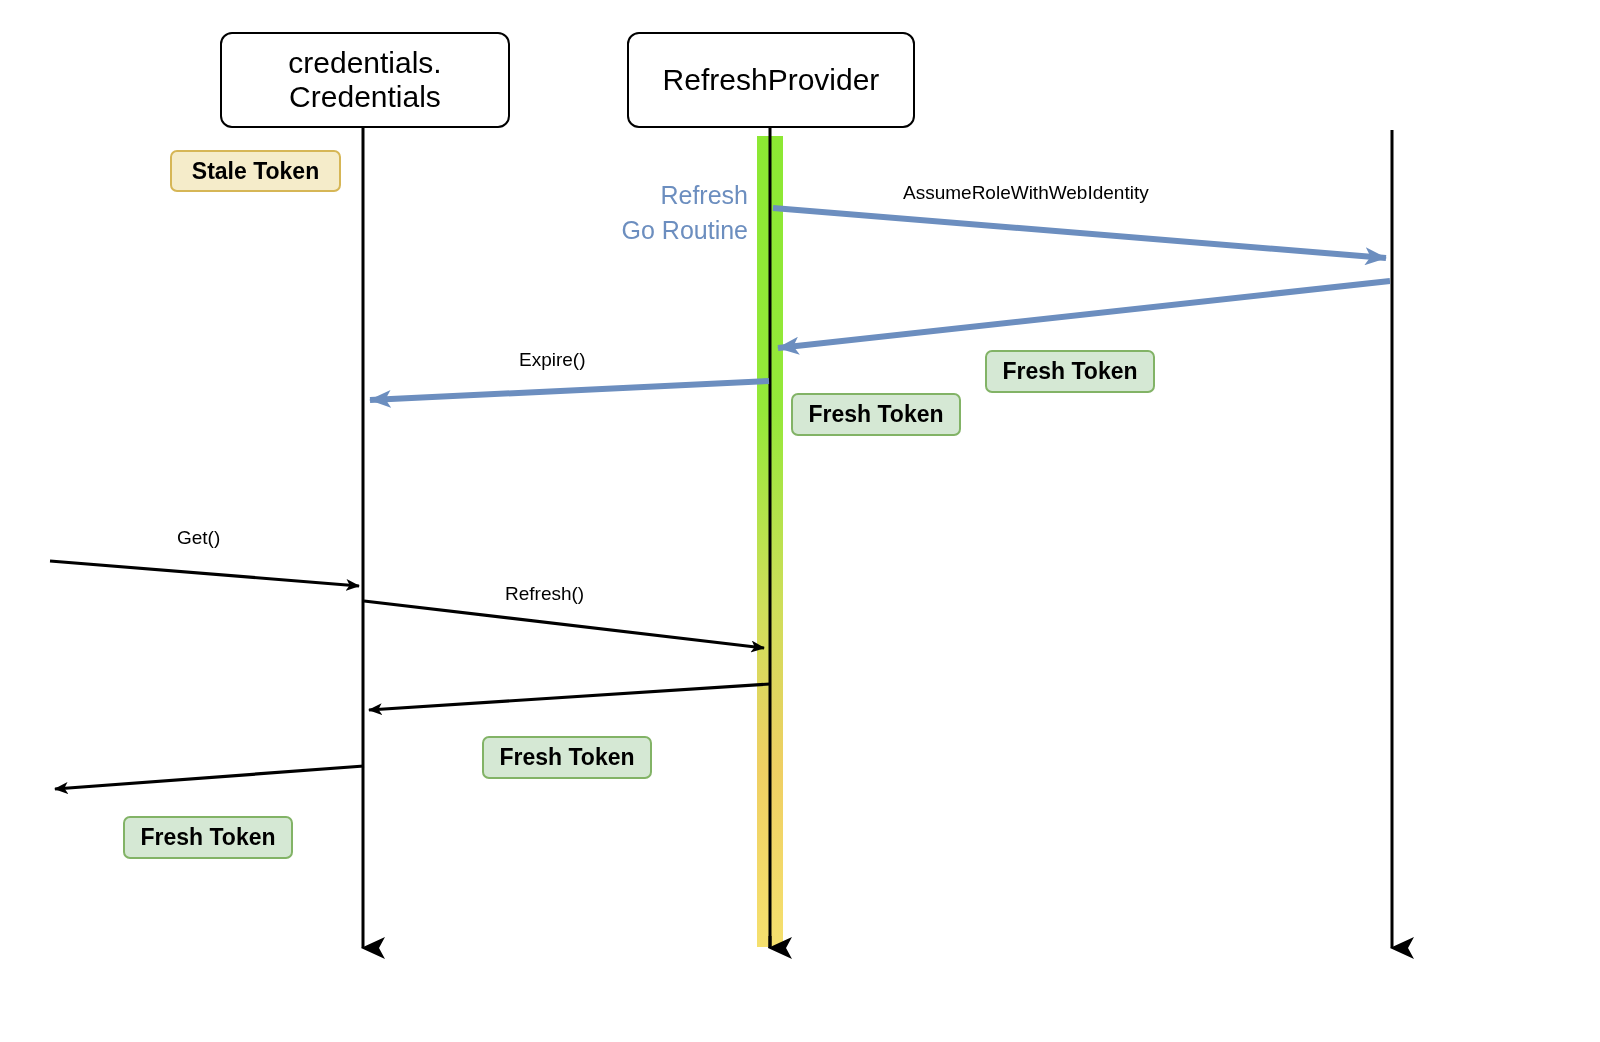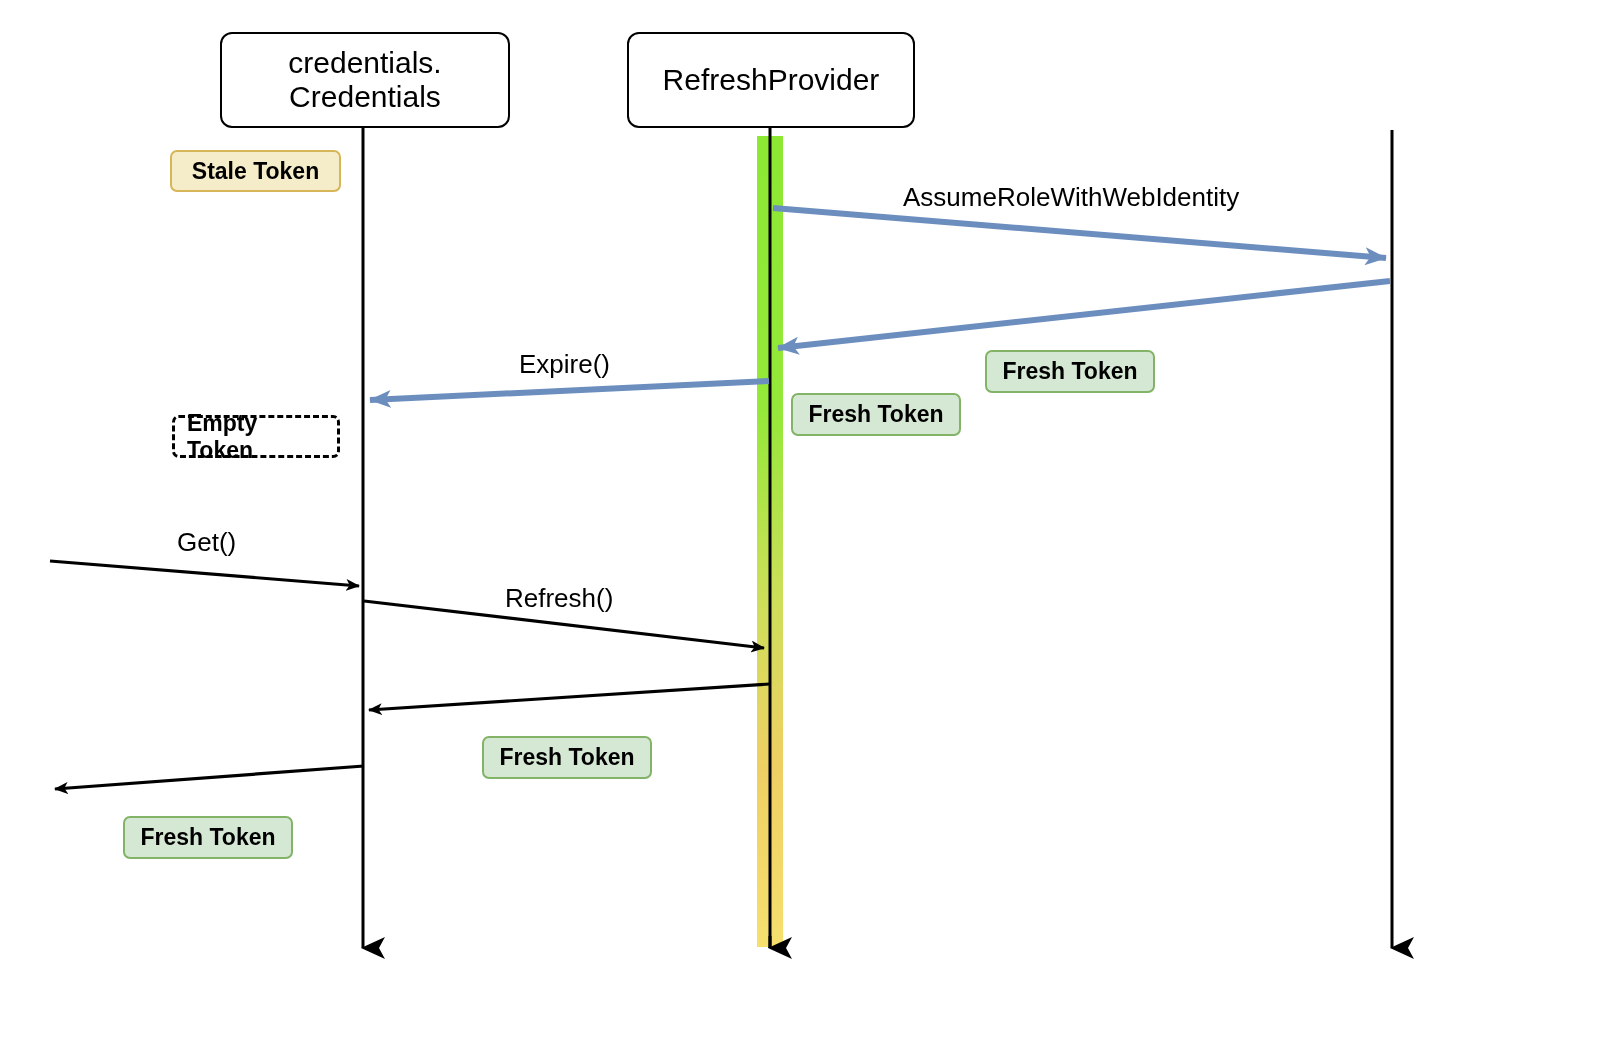--- a/index.html
+++ b/index.html
@@ -60,21 +60,21 @@
     background: #d5e8d4;
     border: 2px solid #82b366;
     margin-top: 16px;
   }
   .note-empty {
     background: #ffffff;
     border: 3px dashed #000000;
   }
   .msg-label {
     position: absolute;
-    font-size: 26px;
+    font-size: 19px;
     color: #000000;
     white-space: nowrap;
   }
   .msg-label-blue {
     position: absolute;
     font-size: 25px;
     color: #6c8ebf;
     text-align: right;
     line-height: 1.38;
     white-space: pre-line;
@@ -151,32 +151,33 @@
   </svg>
 
   <div class="lifeline-box" style="left:220px; top:32px; width:290px; height:96px;">credentials.
 Credentials</div>
 
   <div class="lifeline-box" style="left:627px; top:32px; width:288px; height:96px;">RefreshProvider</div>
 
 
   <div class="note-badge note-stale" style="left:170px; top:150px; width:171px; height:42px;">Stale Token</div>
 
-  <div class="note-badge note-empty" style="left:172px; top:415px; width:168px; height:43px;">Empty Token</div>
 
   <div class="note-badge note-fresh" style="left:985px; top:334px; width:170px; height:43px;">Fresh Token</div>
 
   <div class="note-badge note-fresh" style="left:791px; top:377px; width:170px; height:43px;">Fresh Token</div>
 
   <div class="note-badge note-fresh" style="left:482px; top:720px; width:170px; height:43px;">Fresh Token</div>
 
   <div class="note-badge note-fresh" style="left:123px; top:800px; width:170px; height:43px;">Fresh Token</div>
 
   <div class="msg-label" style="left:903px; top:182px;">AssumeRoleWithWebIdentity</div>
 
   <div class="msg-label" style="left:519px; top:349px;text-align:center;">Expire()</div>
 
   <div class="msg-label" style="left:177px; top:527px;">Get()</div>
 
   <div class="msg-label" style="left:505px; top:583px;">Refresh()</div>
 
+  <div class="msg-label-blue" style="left:528px; top:178px; width:220px;">Refresh
+Go Routine</div>
 
 </div>
 
 </body></html>

